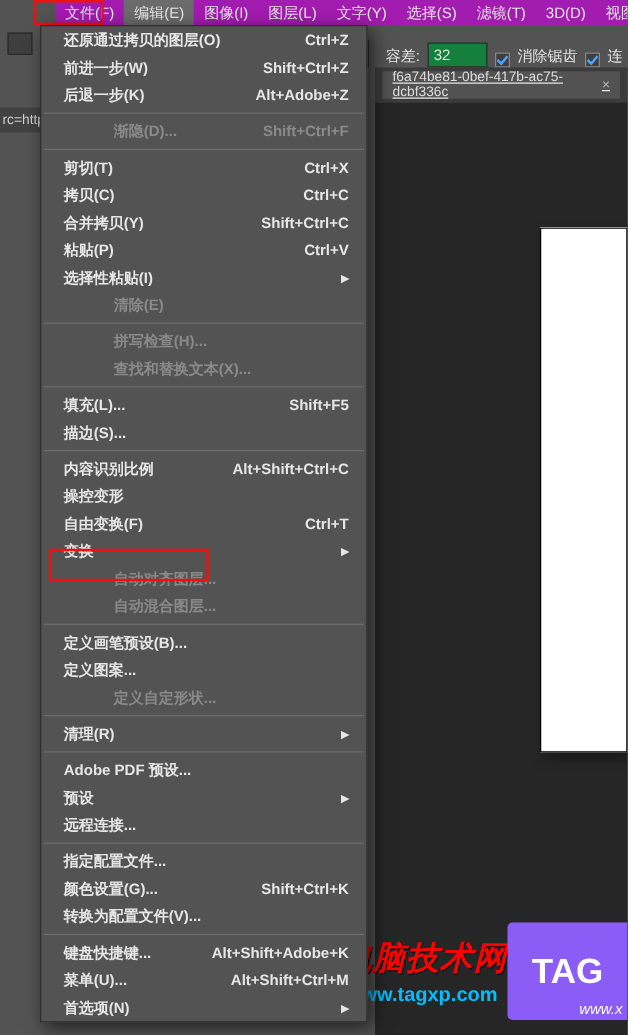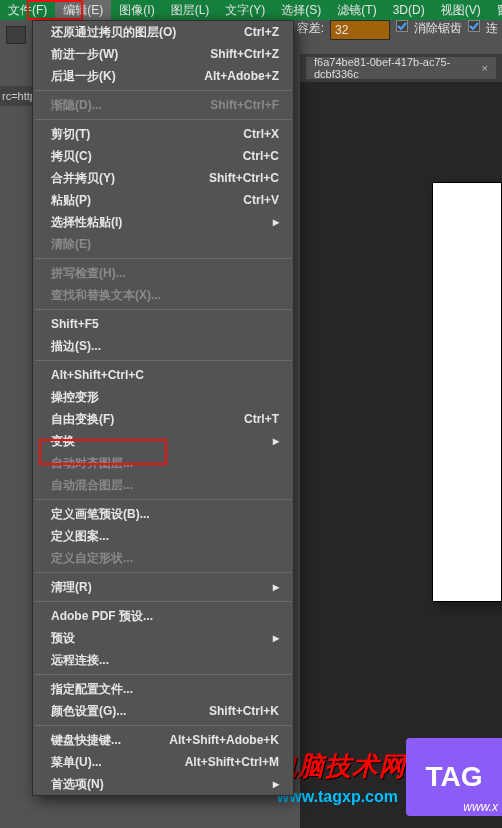--- a/index.html
+++ b/index.html
@@ -1,44 +1,44 @@
 <!DOCTYPE html>
 <html><head>
 <meta charset="utf-8">
 <style>
   * { margin: 0; padding: 0; box-sizing: border-box; font-family: "Microsoft YaHei", "SimSun", sans-serif; }
   body { background: #535353; color: #e6e6e6; font-size: 12px; width: 502px; height: 828px; overflow: hidden; position: relative; }
 
   
-  .menubar { background: #15803d; height: 20px; display: flex; align-items: center; padding-left: 0; white-space: nowrap; }
+  .menubar { background: #a21caf; height: 20px; display: flex; align-items: center; padding-left: 0; white-space: nowrap; margin-left: 44px; }
   .menubar .mitem { padding: 2px 8px; cursor: default; color: #e6e6e6; }
   .menubar .mitem.active { background: #6b6b6b; }
   .red-box-top { position: absolute; left: 27px; top: 0; width: 56px; height: 20px; border: 2px solid #e11; pointer-events: none; }
-  .optbar-cluster { position:absolute; right:0; top:20px; height:34px; display:flex; align-items:flex-start; gap:6px; padding-right:4px;}
+  .optbar-cluster { position:absolute; right:0; top:20px; height:34px; display:flex; align-items:flex-end; gap:6px; padding-right:4px;}
   .seg-btn { width: 28px; height: 22px; background: #3f3f3f; border: 1px solid #2a2a2a; display: inline-flex; align-items: center; justify-content: center; }
   .tol-label { margin-left: 8px; }
-  .tol-input { width: 60px; height: 20px; background: #a16207; border: 1px solid #2a2a2a; color: #e6e6e6; padding: 0 4px; font-size:12px;}
+  .tol-input { width: 48px; height: 20px; background: #15803d; border: 1px solid #2a2a2a; color: #e6e6e6; padding: 0 4px; font-size:12px;}
   .chk { width: 12px; height: 12px; border: 1px solid #888; display: inline-flex; align-items: center; justify-content: center; background:#3f3f3f;}
   .chk svg { width:10px; height:10px; }
 
   
-  .tabbar { position:absolute; left:300px; top:54px; right:0; height:28px; background:#3b3b3b; display:flex; align-items:center; padding:0 6px; }
+  .tabbar { position:absolute; left:300px; top:54px; right:0; height:28px; background:#3b3b3b; display:flex; align-items:center; padding:0 6px;text-decoration:underline; }
   .tab { background:#525252; height:22px; display:flex; align-items:center; gap:6px; padding:0 8px; color:#ddd; font-size:11px;}
   .tab .x { color:#bbb; }
 
   
   .canvas-area { position:absolute; left:300px; top:82px; right:0; bottom:0; background:#262626; }
   .paper { position:absolute; right:0; top:100px; width:70px; height:420px; background:#fff; box-shadow: 0 0 0 1px #000 inset, 4px 4px 10px rgba(0,0,0,.4); }
 
   
   .dropdown { position: absolute; left: 32px; top: 20px; width: 262px; background: #535353; box-shadow: 4px 4px 14px rgba(0,0,0,.6); border: 1px solid #2d2d2d; z-index: 10; font-weight: bold; }
   .dropdown .row { display: flex; align-items: center; height: 22px; padding: 0 14px 0 18px; color: #e6e6e6; }
   .dropdown .row .lab { flex: 1; white-space: nowrap; }
   .dropdown .row .acc { color: #e6e6e6; font-size: 12px; }
-  .dropdown .row.disabled .lab, .dropdown .row.disabled .acc { color: #8a8a8a; }
+  .dropdown .row.disabled .lab, .dropdown .row.disabled .acc { color: #8a8a8a; margin-left: 40px; }
   .dropdown .sep { height: 1px; background: #6d6d6d; margin: 3px 2px; }
   .dropdown .row .arrow { color:#e6e6e6; }
   .red-box-menu { position: absolute; border: 2px solid #e11; pointer-events: none; }
 
   
   .wm1 { position:absolute; right:96px; bottom:44px; font-size:26px; font-weight:700; font-style:italic; color:#ff0000; text-shadow:1px 1px 0 #000; letter-spacing:1px;}
   .wm2 { position:absolute; right:104px; bottom:22px; font-size:16px; color:#00bfff; font-weight:600;}
   .tag { position:absolute; right:0; bottom:12px; width:96px; height:78px; background:#8b5cf6; color:#fff; font-size:28px; font-weight:700; display:flex; align-items:center; justify-content:center; border-radius:4px 0 0 4px;}
   .tag-sub { position:absolute; right:4px; bottom:14px; font-size:12px; color:#fff;font-style:italic;}
 
@@ -146,27 +146,29 @@
     </div>
   <div class="sep"></div>
   <div class="row disabled">
       <span class="lab">拼写检查(H)...</span>
     </div>
   <div class="row disabled">
       <span class="lab">查找和替换文本(X)...</span>
     </div>
   <div class="sep"></div>
   <div class="row">
+      <span class="lab">填充(L)...</span>
       <span class="acc">Shift+F5</span>
     </div>
   <div class="row">
       <span class="lab">描边(S)...</span>
     </div>
   <div class="sep"></div>
   <div class="row">
+      <span class="lab">内容识别比例</span>
       <span class="acc">Alt+Shift+Ctrl+C</span>
     </div>
   <div class="row">
       <span class="lab">操控变形</span>
     </div>
   <div class="row">
       <span class="lab">自由变换(F)</span>
       <span class="acc">Ctrl+T</span>
     </div>
   <div class="row">
@@ -205,20 +207,23 @@
   <div class="row">
       <span class="lab">远程连接...</span>
     </div>
   <div class="sep"></div>
   <div class="row">
       <span class="lab">指定配置文件...</span>
     </div>
   <div class="row">
       <span class="lab">颜色设置(G)...</span>
       <span class="acc">Shift+Ctrl+K</span>
+    </div>
+  <div class="row">
+      <span class="lab">转换为配置文件(V)...</span>
     </div>
   <div class="sep"></div>
   <div class="row">
       <span class="lab">键盘快捷键...</span>
       <span class="acc">Alt+Shift+Adobe+K</span>
     </div>
   <div class="row">
       <span class="lab">菜单(U)...</span>
       <span class="acc">Alt+Shift+Ctrl+M</span>
     </div>

